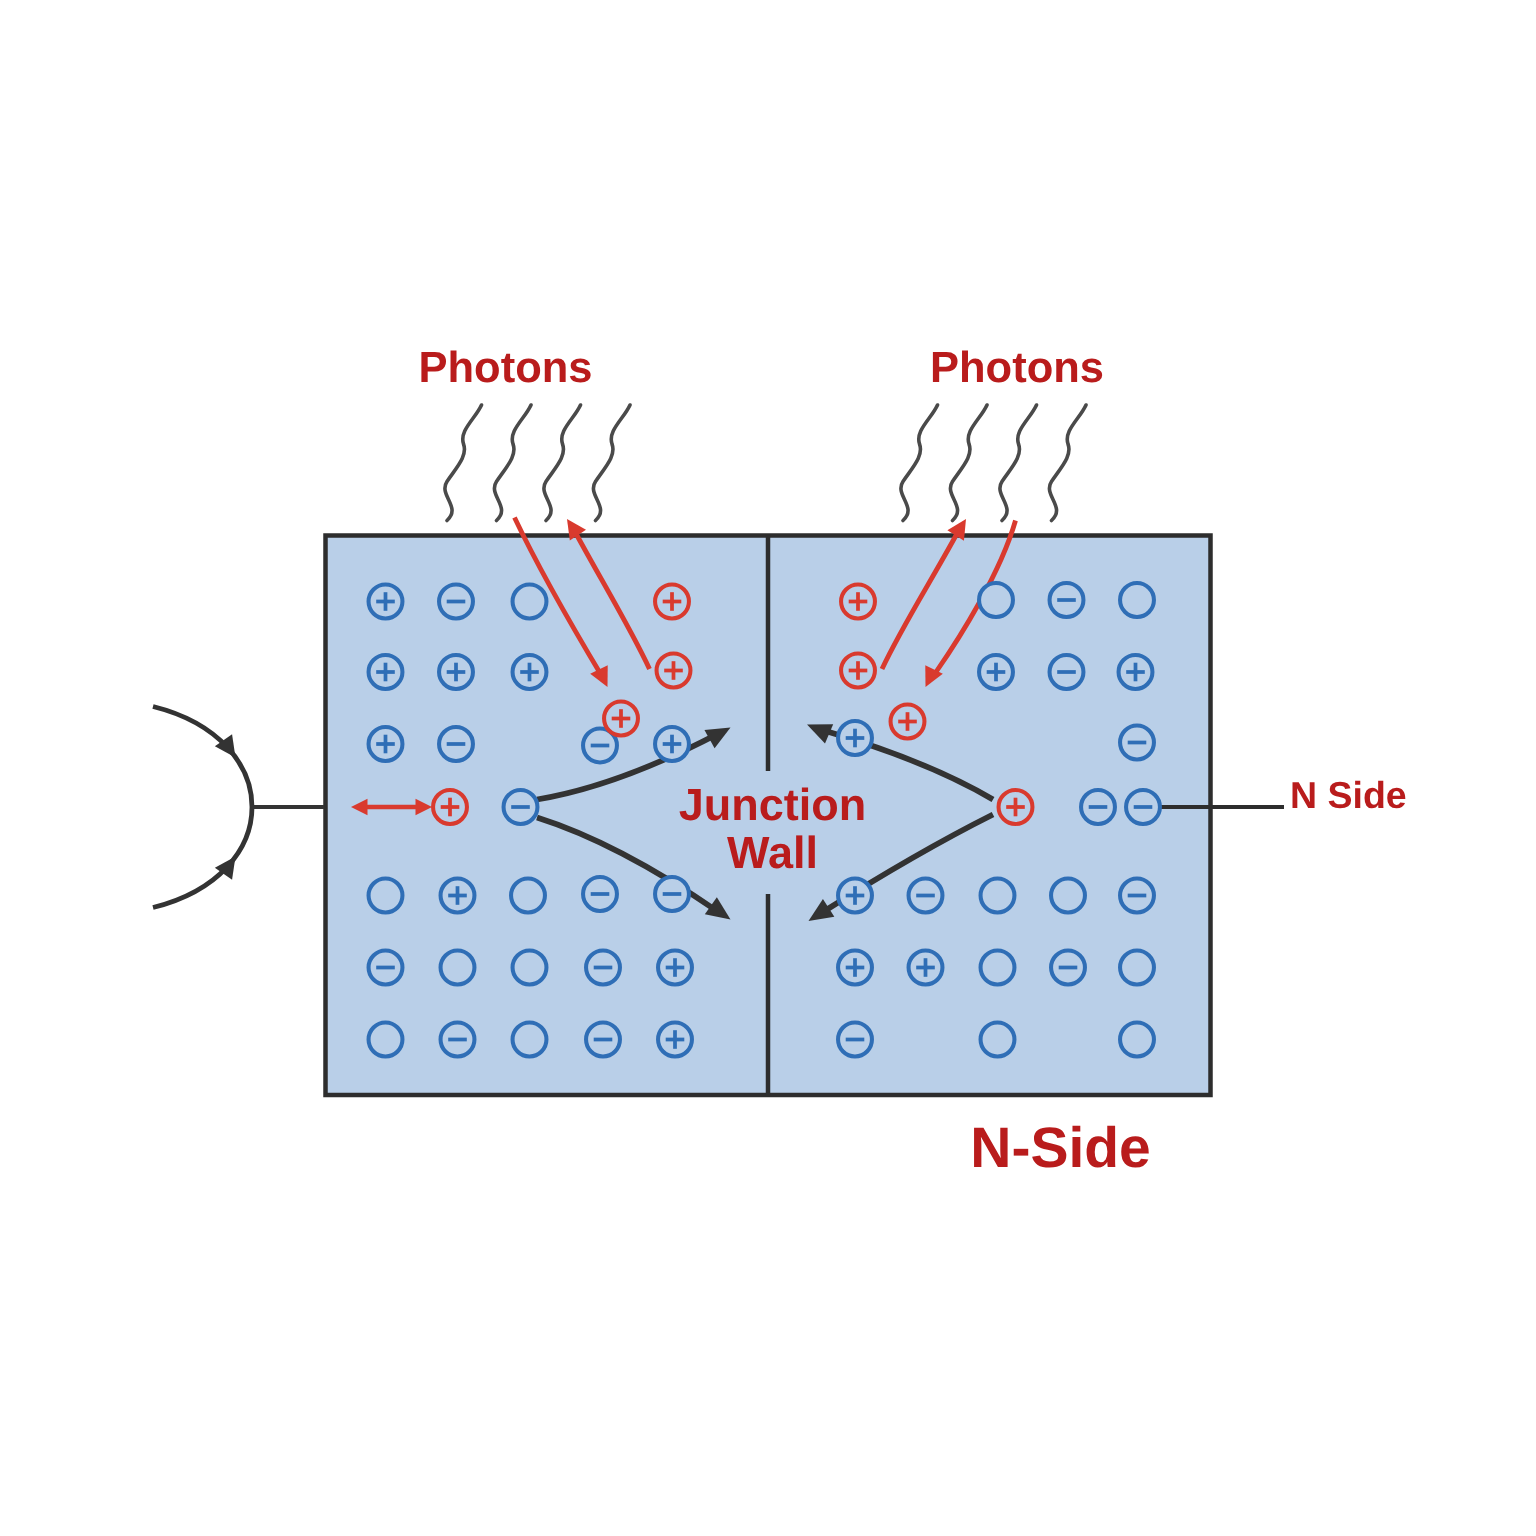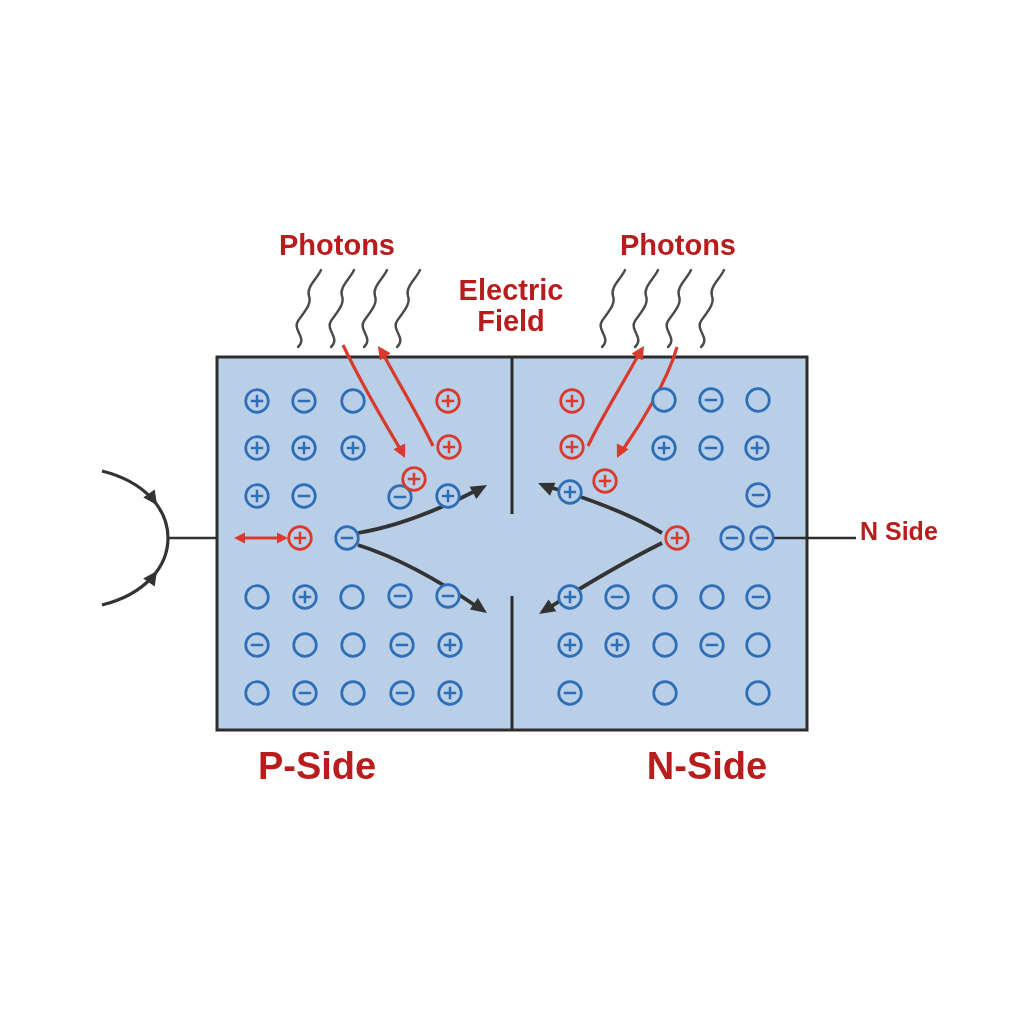--- a/index.html
+++ b/index.html
@@ -175,18 +175,17 @@
       <circle cx="712" cy="645" r="11.3" fill="#b9cfe8" stroke="#2f6eb6" stroke-width="2.7"></circle>
       <line x1="705.8" y1="645" x2="718.2" y2="645" stroke="#2f6eb6" stroke-width="2.5"></line>
       <circle cx="758" cy="645" r="11.3" fill="#b9cfe8" stroke="#2f6eb6" stroke-width="2.7"></circle>
       <circle cx="570" cy="693" r="11.3" fill="#b9cfe8" stroke="#2f6eb6" stroke-width="2.7"></circle>
       <line x1="563.8" y1="693" x2="576.2" y2="693" stroke="#2f6eb6" stroke-width="2.5"></line>
       <circle cx="665" cy="693" r="11.3" fill="#b9cfe8" stroke="#2f6eb6" stroke-width="2.7"></circle>
       <circle cx="758" cy="693" r="11.3" fill="#b9cfe8" stroke="#2f6eb6" stroke-width="2.7"></circle>
     </svg>
   <div class="lbl" id="lbl-photons-left">Photons</div>
   <div class="lbl" id="lbl-photons-right">Photons</div>
-  <div class="lbl" id="lbl-electric-field">Electric
-Field</div>
+  <div class="lbl" id="lbl-junction-wall">Junction
+Wall</div>
   <div class="lbl" id="lbl-n-side-callout">N Side</div>
-  <div class="lbl" id="lbl-p-side">P-Side</div>
   <div class="lbl" id="lbl-n-side">N-Side</div>
 </div>
 
 </body></html>

